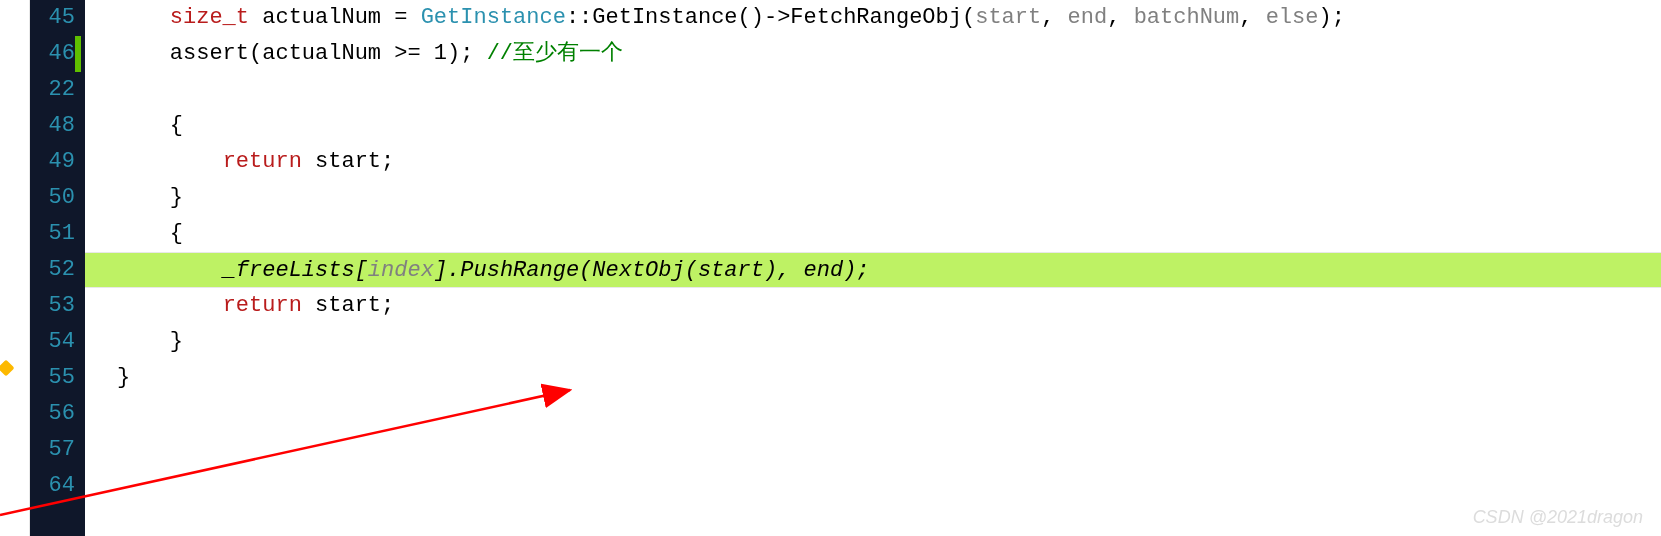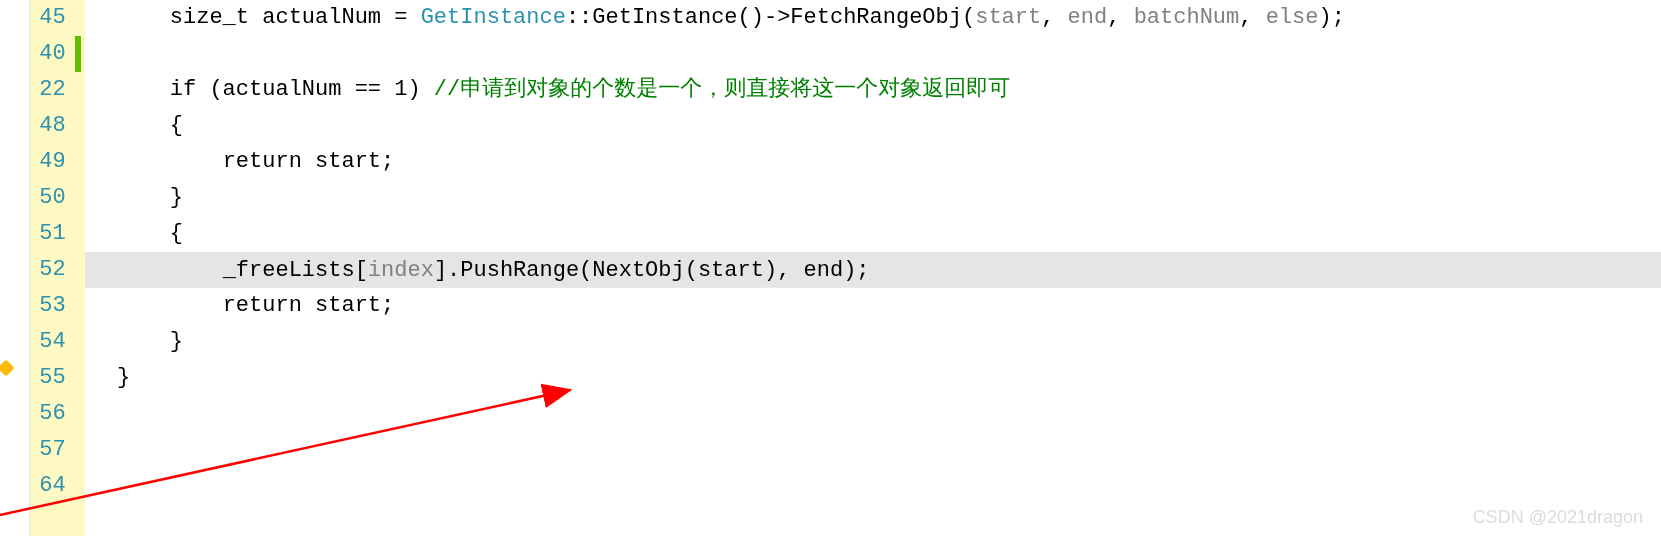--- a/index.html
+++ b/index.html
@@ -35,22 +35,22 @@
       transform: rotate(45deg);
       top: 362px;
     }
     .outline-margin {
       width: 18px;
       background: #ffffff;
       border-right: 1px solid #e8e8e8;
     }
     .gutter {
       width: 55px;
-      background: #fef9c3;
-      text-align: center;
+      background: #0f172a;
+      text-align: right;
       padding-right: 10px;
       color: #2b91af;
       user-select: none;
     }
     .gutter-line {
       height: 36px;
       line-height: 36px;
     }
     .line-mod {
       position: relative;
@@ -69,76 +69,78 @@
       padding-left: 32px;
       position: relative;
     }
     .code-line {
       height: 36px;
       line-height: 36px;
       white-space: pre;
       color: #000000;
     }
     .code-line.highlighted {
-      background: #e5e5e5;
+      background: #bef264;
       border: 1px solid #e8e8e8;
       border-left: none;
       border-right: none;
       margin-left: -32px;
       padding-left: 32px;
+      font-style: italic;
     }
-    .kw { color: #000000; }
+    .kw { color: #b91c1c; }
     .type { color: #2b91af; }
     .comment { color: #008000; }
     .param { color: #808080; }
     
     .arrow-svg {
       position: absolute;
       left: -85px;
       top: 370px;
       pointer-events: none;
       z-index: 10;
     }
     .watermark {
       position: absolute;
       right: 18px;
       bottom: 8px;
       color: #dcdcdc;
       font-family: Arial, sans-serif;
       font-size: 18px;
+      font-style: italic;
     }
   </style>
 </head>
 <body>
 
 <div class="editor">
   <div class="indicator-margin">
     <div class="breakpoint-indicator"></div>
   </div>
   <div class="outline-margin"></div>
   <div class="gutter">
     <div class="gutter-line">45</div>
-    <div class="gutter-line line-mod">40</div>
+    <div class="gutter-line line-mod">46</div>
     <div class="gutter-line">22</div>
     <div class="gutter-line">48</div>
     <div class="gutter-line">49</div>
     <div class="gutter-line">50</div>
     <div class="gutter-line">51</div>
     <div class="gutter-line">52</div>
     <div class="gutter-line">53</div>
     <div class="gutter-line">54</div>
     <div class="gutter-line">55</div>
     <div class="gutter-line">56</div>
     <div class="gutter-line">57</div>
     <div class="gutter-line">64</div>
   </div>
   <div class="code-area">
     <div class="code-line"><span>    </span><span class="kw">size_t</span><span> actualNum = </span><span class="type">GetInstance</span><span>::GetInstance()-&gt;FetchRangeObj(</span><span class="param">start</span><span>, </span><span class="param">end</span><span>, </span><span class="param">batchNum</span><span>, </span><span class="param">else</span><span>);</span></div>
+    <div class="code-line"><span>    </span><span>assert(actualNum &gt;= 1); </span><span class="comment">//至少有一个</span></div>
     <div class="code-line"><span></span></div>
-    <div class="code-line"><span>    </span><span class="kw">if</span><span> (actualNum == 1) </span><span class="comment">//申请到对象的个数是一个，则直接将这一个对象返回即可</span></div>
     <div class="code-line"><span>    </span><span>{</span></div>
     <div class="code-line"><span>        </span><span class="kw">return</span><span> start;</span></div>
     <div class="code-line"><span>    </span><span>}</span></div>
     <div class="code-line"><span>    </span><span>{</span></div>
     <div class="code-line highlighted"><span>        </span><span>_freeLists[</span><span class="param">index</span><span>].PushRange(NextObj(start), end);</span></div>
     <div class="code-line"><span>        </span><span class="kw">return</span><span> start;</span></div>
     <div class="code-line"><span>    </span><span>}</span></div>
     <div class="code-line"><span></span><span>}</span></div>
 
     <svg class="arrow-svg" width="700" height="160">

